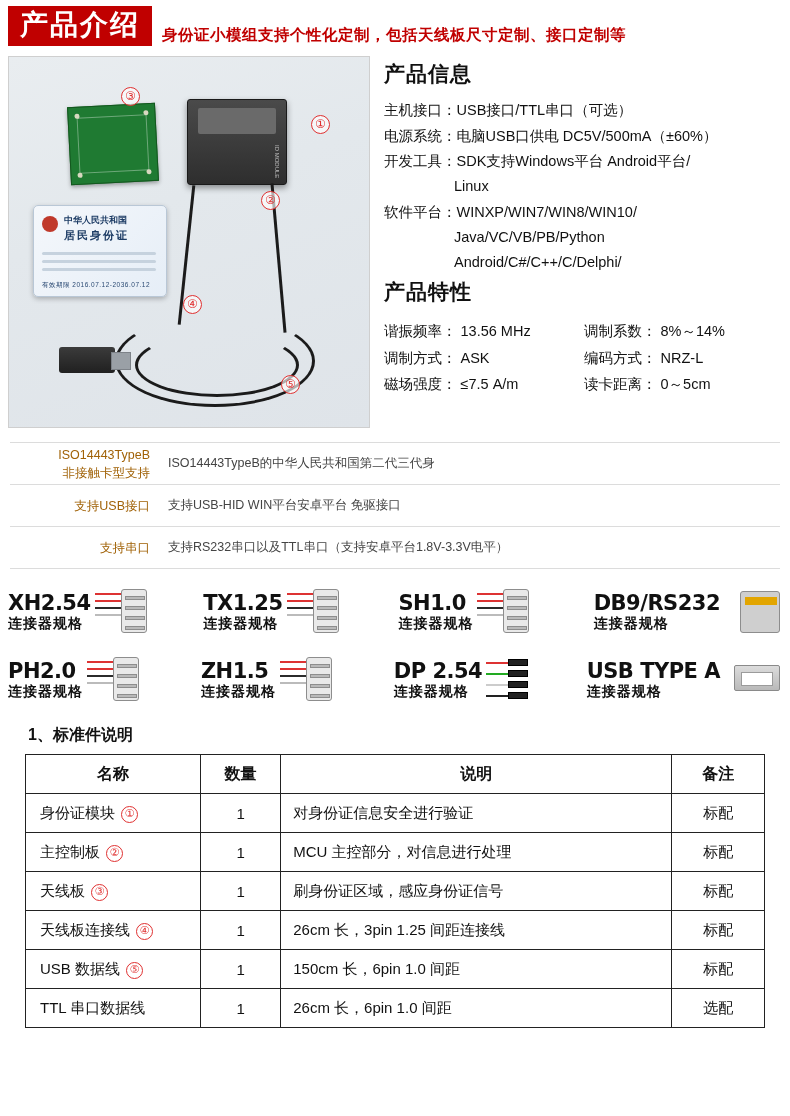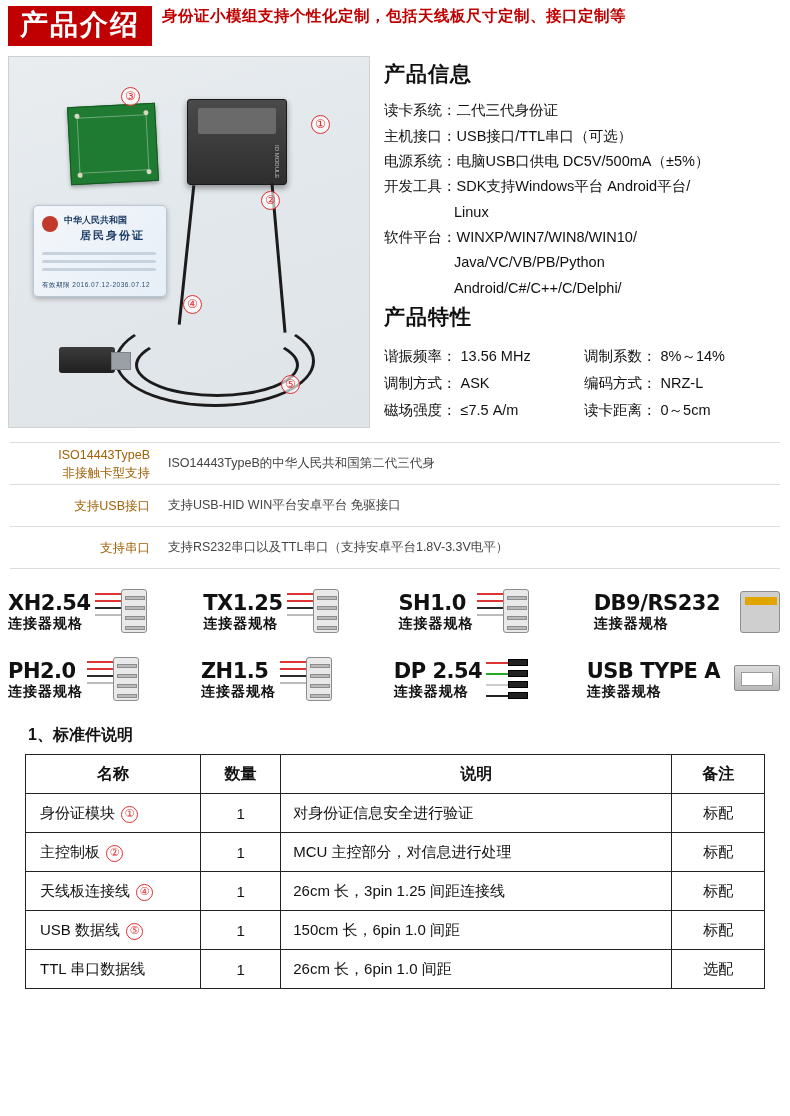--- a/index.html
+++ b/index.html
@@ -10,21 +10,21 @@
     background: #ffffff;
     font-family: "Liberation Sans", sans-serif;
     color: #111;
     position: relative;
     overflow: hidden;
   }
 
   
   .header {
     display: flex;
-    align-items: flex-start;
+    align-items: flex-end;
     padding: 6px 8px 10px 8px;
     gap: 10px;
   }
   .header-title {
     background: #c00000;
     color: #fff;
     font-size: 28px;
     font-weight: bold;
     padding: 3px 12px 5px 12px;
     letter-spacing: 2px;
@@ -100,21 +100,21 @@
     border:1px solid #b9c7d6;
     border-radius:5px;
     box-shadow: 0 2px 5px rgba(0,0,0,.25);
     padding:6px;
   }
   .idcard .emblem {
     position:absolute; left:8px; top:10px; width:16px;height:16px;
     border-radius:50%; background:#c0392b;
   }
   .idcard .t1 { position:absolute; left:30px; top:8px; font-size:9px; color:#1b3a63; font-weight:bold;}
-  .idcard .t2 { position:absolute; left:46px; top:22px; font-size:11px; color:#1b3a63; font-weight:bold; letter-spacing:2px;}
+  .idcard .t2 { position:absolute; left:30px; top:22px; font-size:11px; color:#1b3a63; font-weight:bold; letter-spacing:2px;}
   .idcard .lines { position:absolute; left:8px; top:46px; right:10px; }
   .idcard .lines i { display:block; height:3px; background:#c6d2de; margin-bottom:5px; border-radius:2px;}
   .idcard .foot { position:absolute; left:8px; bottom:6px; font-size:6.5px; color:#2b4a73; letter-spacing:.5px;}
   
   .usbplug {
     position:absolute; left:50px; top:290px;
     width: 56px; height: 26px;
     background: linear-gradient(180deg,#3b3b3b,#202020);
     border-radius:3px;
   }
@@ -333,34 +333,30 @@
     <div class="callout" style="left:252px; top:134px;">②</div>
     <div class="callout" style="left:112px; top:30px;">③</div>
     <div class="callout" style="left:174px; top:238px;">④</div>
     <div class="callout" style="left:272px; top:318px;">⑤</div>
   </div>
 
   <div class="info-col">
 
     <div class="sec-title">产品信息</div>
 
-    <div class="spec-row">
-      <span class="spec-key">读卡系统：</span>
-      <span class="spec-val">二代三代身份证</span>
-    </div>
 
     <div class="spec-row">
       <span class="spec-key">主机接口：</span>
       <span class="spec-val">USB接口/TTL串口</span>
       <span class="spec-val red">（可选）</span>
     </div>
 
     <div class="spec-row">
       <span class="spec-key">电源系统：</span>
-      <span class="spec-val">电脑USB口供电  DC5V/500mA（±5%）</span>
+      <span class="spec-val">电脑USB口供电  DC5V/500mA（±60%）</span>
     </div>
 
     <div class="spec-row">
       <span class="spec-key">开发工具：</span>
       <span class="spec-val">SDK支持Windows平台 Android平台/</span>
     </div>
     <div class="spec-cont">Linux</div>
 
     <div class="spec-row">
       <span class="spec-key">软件平台：</span>
@@ -617,20 +613,28 @@
     <tr>
       <td class="name">
         <span>主控制板</span><span class="mark">②</span>
       </td>
       <td>1</td>
       <td class="desc">MCU 主控部分，对信息进行处理</td>
       <td>标配</td>
     </tr>
     <tr>
       <td class="name">
+        <span>天线板</span><span class="mark">③</span>
+      </td>
+      <td>1</td>
+      <td class="desc">刷身份证区域，感应身份证信号</td>
+      <td>标配</td>
+    </tr>
+    <tr>
+      <td class="name">
         <span>天线板连接线</span><span class="mark">④</span>
       </td>
       <td>1</td>
       <td class="desc">26cm 长，3pin 1.25 间距连接线</td>
       <td>标配</td>
     </tr>
     <tr>
       <td class="name">
         <span>USB 数据线</span><span class="mark">⑤</span>
       </td>

